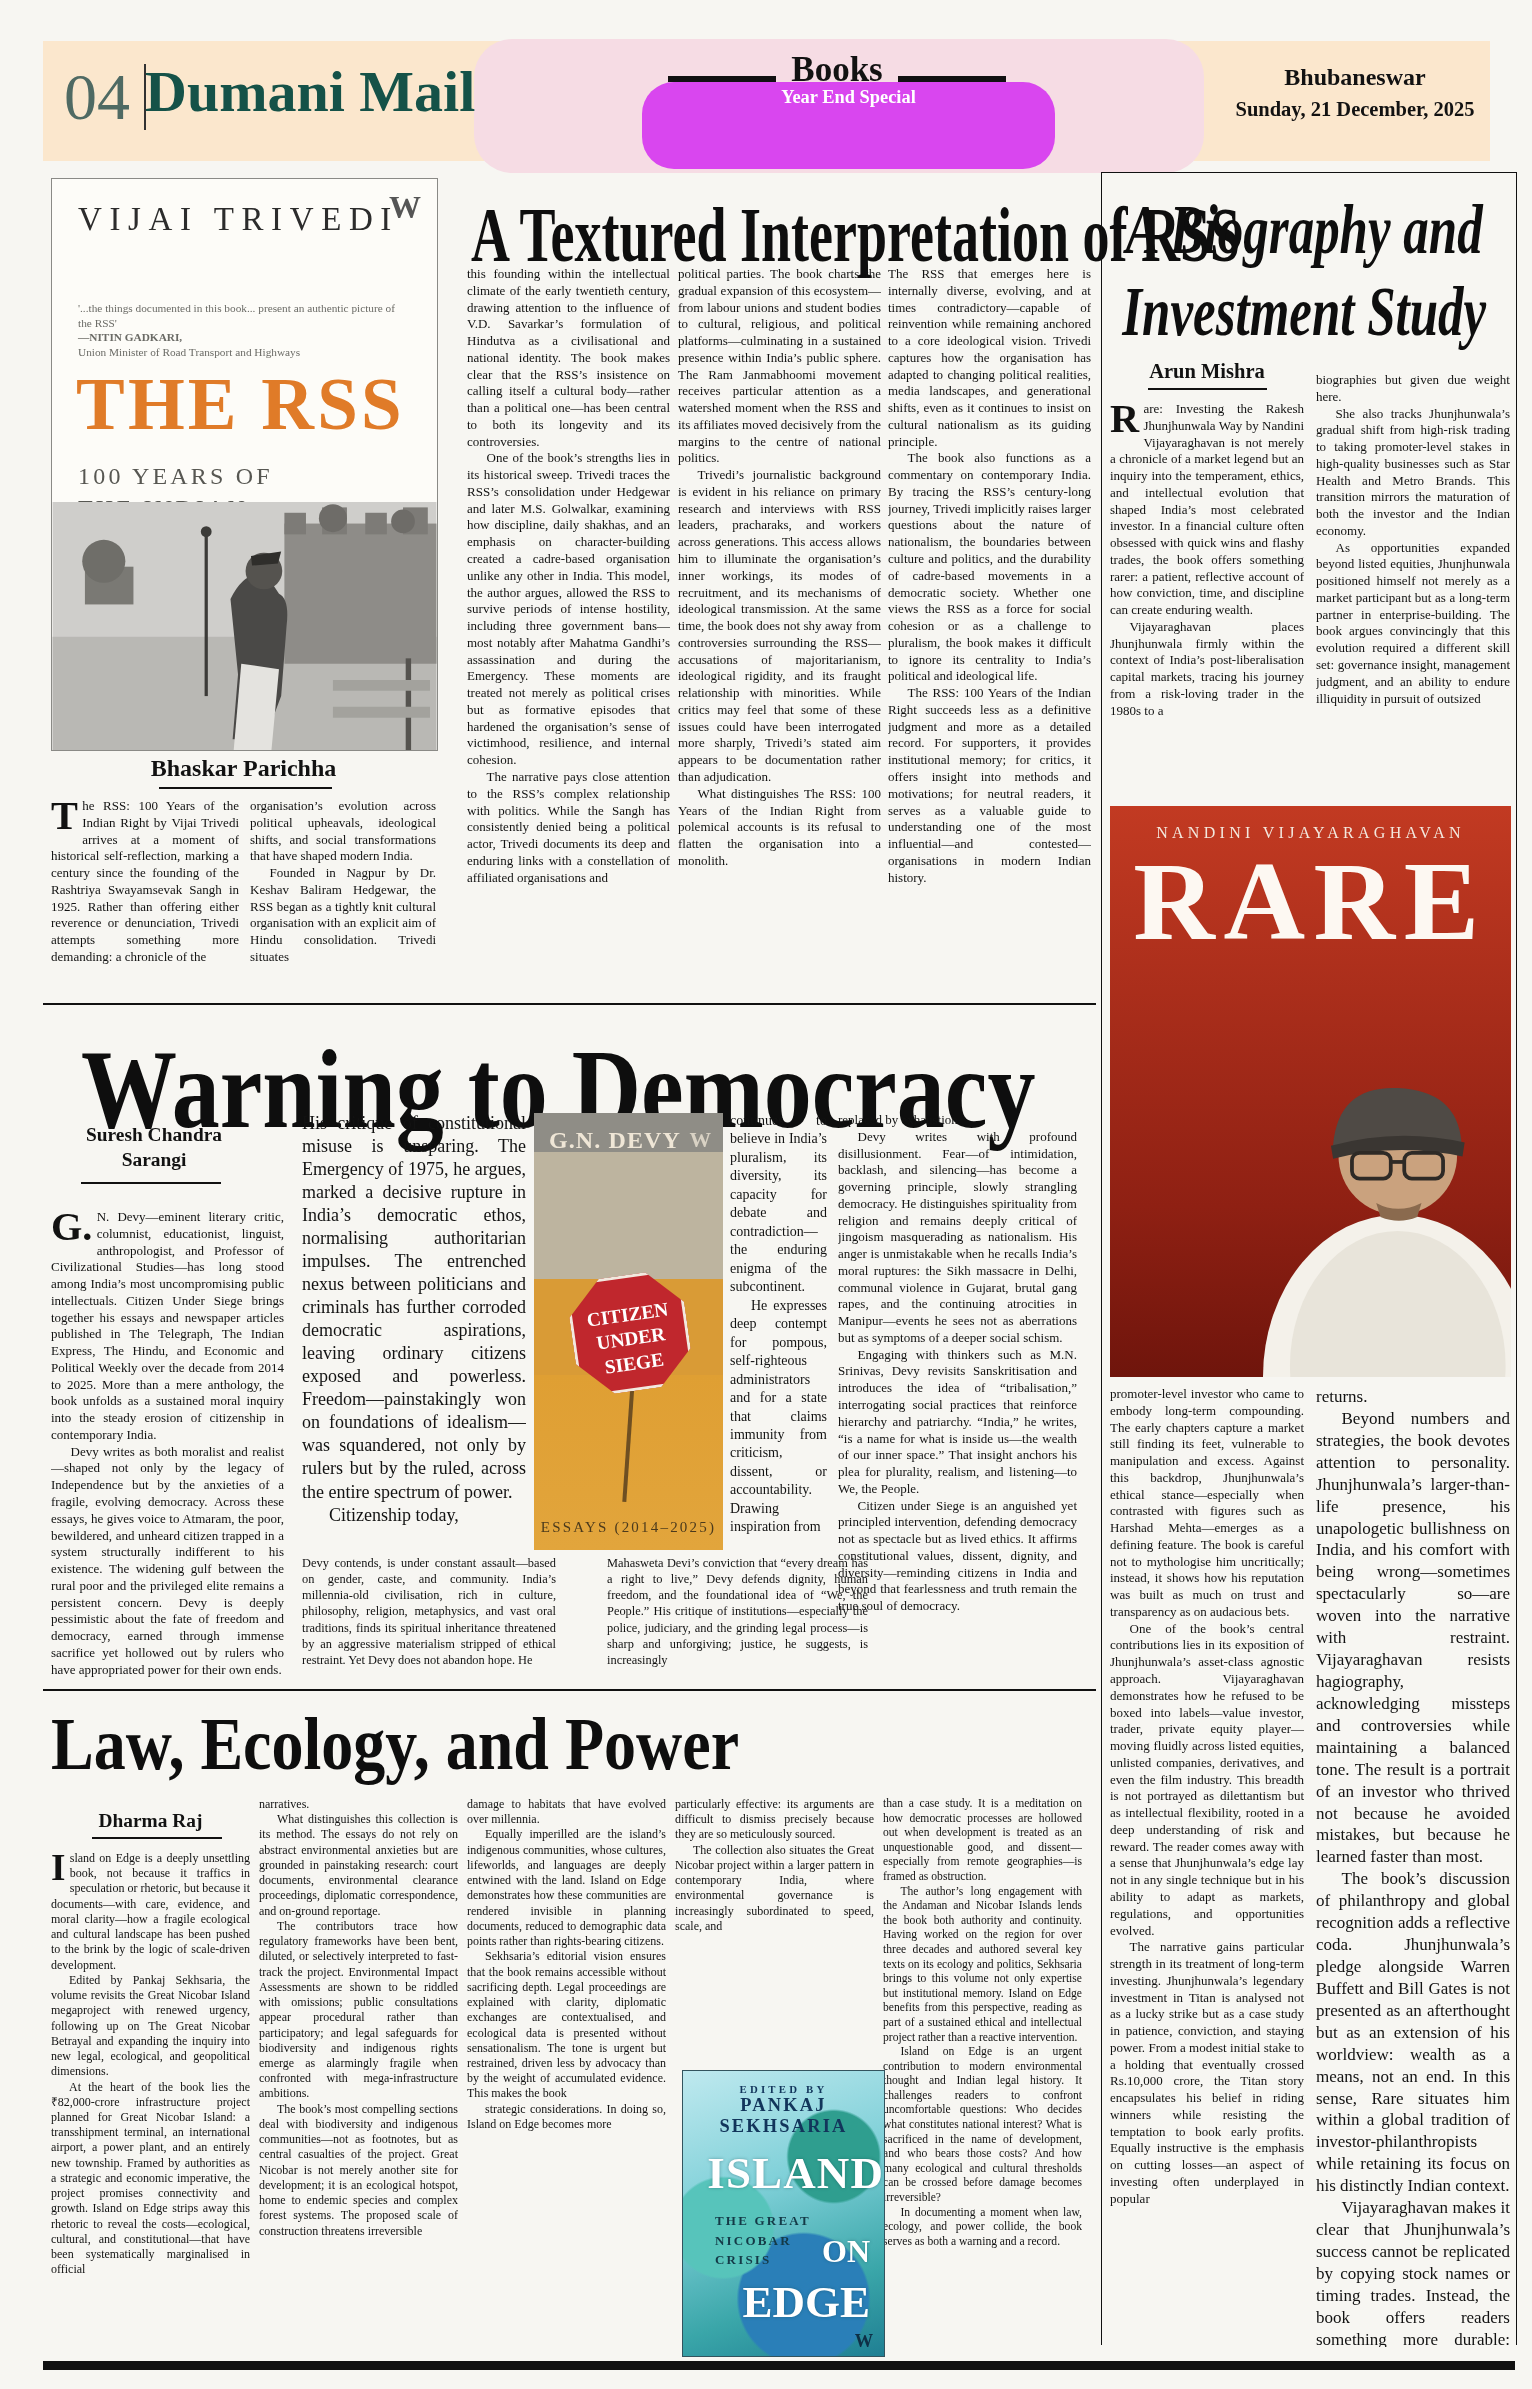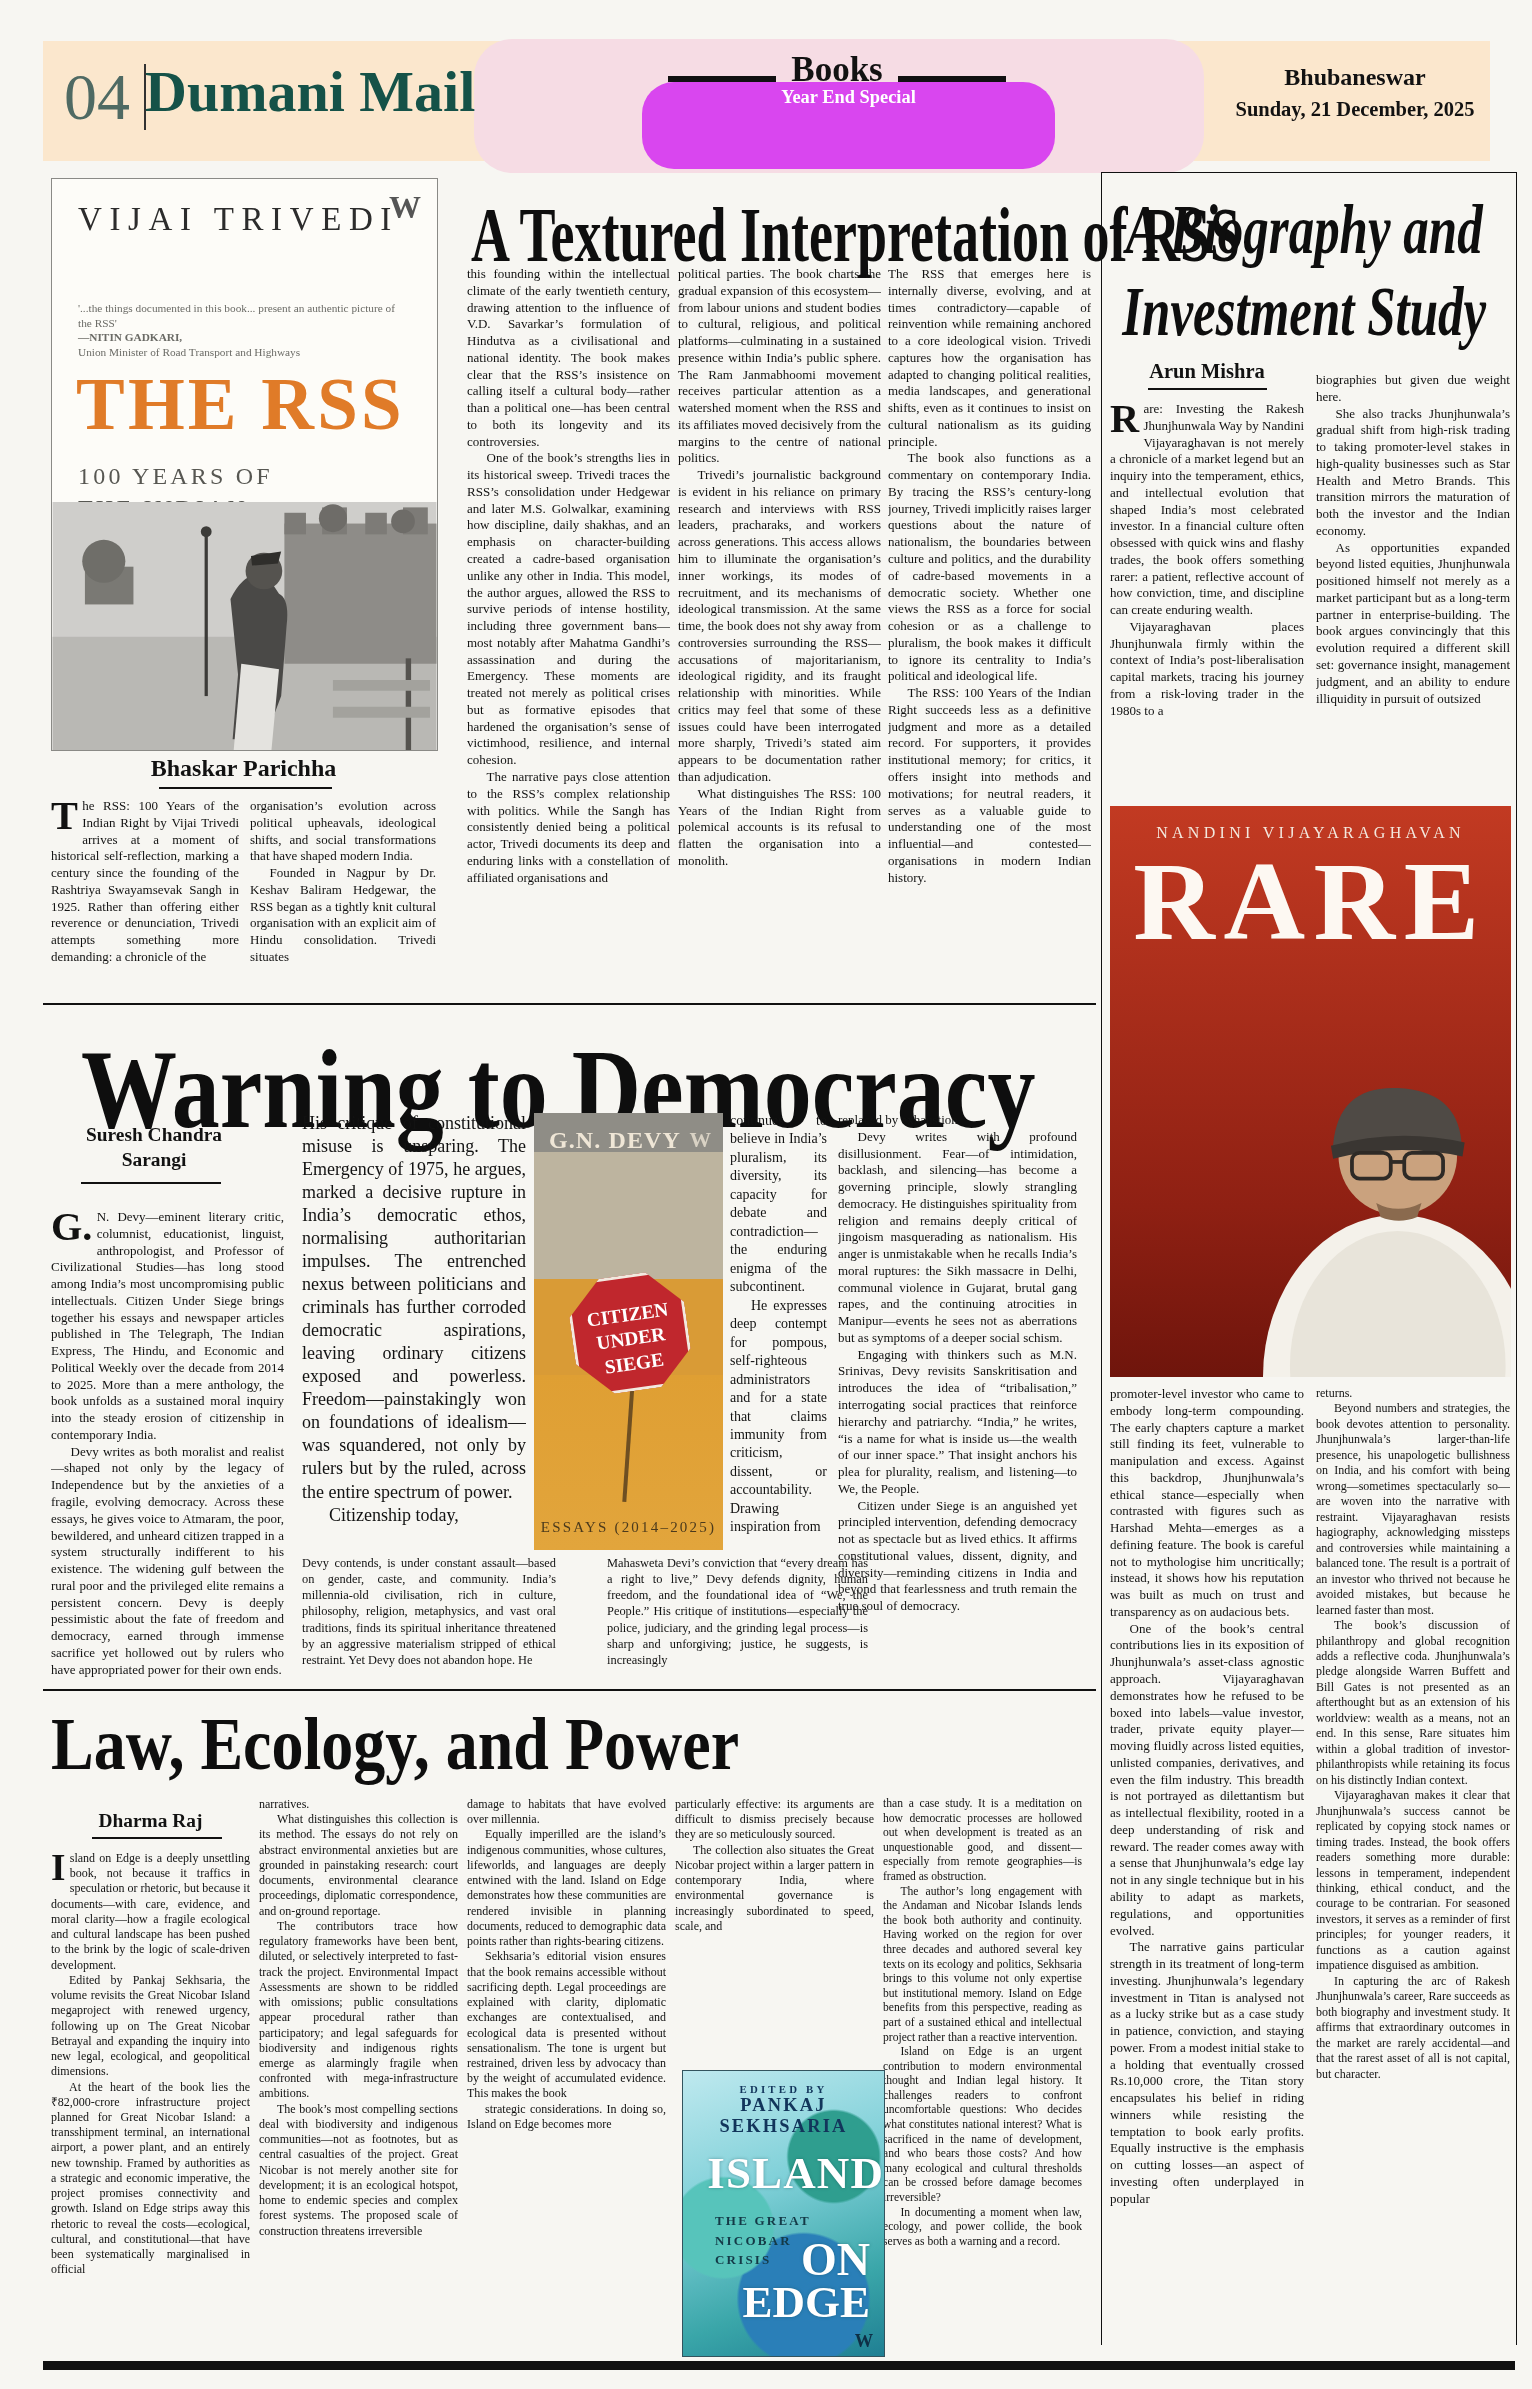--- a/index.html
+++ b/index.html
@@ -161,21 +161,21 @@
       <line x1="237" y1="242" x2="262" y2="242" stroke="#2e2a26" stroke-width="7"></line>
       <path d="M210 318 q40 22 84 0 l-8 26 q-34 14 -68 0 z" fill="#8a6a4e"></path>
     </svg>
   </div>
 
   <div class="col" style="left:1110px;top:1386px;width:194px;height:961px;font-size:13px;">
       <p>promoter-level investor who came to embody long-term compounding. The early chapters capture a market still finding its feet, vulnerable to manipulation and excess. Against this backdrop, Jhunjhunwala’s ethical stance—especially when contrasted with figures such as Harshad Mehta—emerges as a defining feature. The book is careful not to mythologise him uncritically; instead, it shows how his reputation was built as much on trust and transparency as on audacious bets.</p>
       <p>One of the book’s central contributions lies in its exposition of Jhunjhunwala’s asset-class agnostic approach. Vijayaraghavan demonstrates how he refused to be boxed into labels—value investor, trader, private equity player—moving fluidly across listed equities, unlisted companies, derivatives, and even the film industry. This breadth is not portrayed as dilettantism but as intellectual flexibility, rooted in a deep understanding of risk and reward. The reader comes away with a sense that Jhunjhunwala’s edge lay not in any single technique but in his ability to adapt as markets, regulations, and opportunities evolved.</p>
       <p>The narrative gains particular strength in its treatment of long-term investing. Jhunjhunwala’s legendary investment in Titan is analysed not as a lucky strike but as a case study in patience, conviction, and staying power. From a modest initial stake to a holding that eventually crossed Rs.10,000 crore, the Titan story encapsulates his belief in riding winners while resisting the temptation to book early profits. Equally instructive is the emphasis on cutting losses—an aspect of investing often underplayed in popular</p>
     </div>
-  <div class="col" style="left:1316px;top:1386px;width:194px;height:961px;font-size:12px;">
+  <div class="col" style="left:1316px;top:1386px;width:194px;height:961px;font-size:17px;">
       <p>returns.</p>
       <p>Beyond numbers and strategies, the book devotes attention to personality. Jhunjhunwala’s larger-than-life presence, his unapologetic bullishness on India, and his comfort with being wrong—sometimes spectacularly so—are woven into the narrative with restraint. Vijayaraghavan resists hagiography, acknowledging missteps and controversies while maintaining a balanced tone. The result is a portrait of an investor who thrived not because he avoided mistakes, but because he learned faster than most.</p>
       <p>The book’s discussion of philanthropy and global recognition adds a reflective coda. Jhunjhunwala’s pledge alongside Warren Buffett and Bill Gates is not presented as an afterthought but as an extension of his worldview: wealth as a means, not an end. In this sense, Rare situates him within a global tradition of investor-philanthropists while retaining its focus on his distinctly Indian context.</p>
       <p>Vijayaraghavan makes it clear that Jhunjhunwala’s success cannot be replicated by copying stock names or timing trades. Instead, the book offers readers something more durable: lessons in temperament, independent thinking, ethical conduct, and the courage to be contrarian. For seasoned investors, it serves as a reminder of first principles; for younger readers, it functions as a caution against impatience disguised as ambition.</p>
       <p>In capturing the arc of Rakesh Jhunjhunwala’s career, Rare succeeds as both biography and investment study. It affirms that extraordinary outcomes in the market are rarely accidental—and that the rarest asset of all is not capital, but character.</p>
     </div>
 
   <div class="headline abs" style="left:81px;top:1023px;font-size:96px;transform:scale(1.0,1.18);">Warning to Democracy</div>
 
   <div class="byline abs" style="left:65px;top:1122px;width:178px;font-size:19.4px;line-height:1.3;">
@@ -254,21 +254,21 @@
       <p>In documenting a moment when law, ecology, and power collide, the book serves as both a warning and a record.</p>
     </div>
 
   <div class="cover island-cover" style="left:682px;top:2070px;width:201px;height:285px;">
     <div style="text-align:center;color:#12355b;font-size:10.8px;letter-spacing:3.2px;margin-top:12px;font-weight:bold;">EDITED BY</div>
     <div style="text-align:center;color:#12355b;font-size:18.4px;letter-spacing:2.2px;font-weight:bold;">PANKAJ SEKHSARIA</div>
     <div style="text-align:right;color:#ffffff;font-size:45px;font-weight:bold;letter-spacing:1.1px;margin:15px 0 0 8.6px;line-height:0.95;text-shadow:0 0 3.2px rgba(20,70,80,.45);">ISLAND</div>
     <div class="abs" style="left:32px;top:140px;color:#143a47;font-size:13px;letter-spacing:2.2px;font-weight:bold;line-height:1.5;">
       <span>THE GREAT</span><br><span>NICOBAR</span><br><span>CRISIS</span>
     </div>
-    <div class="abs" style="right:14px;top:162px;color:#ffffff;font-size:46px;font-weight:bold;text-shadow:0 0 3.2px rgba(20,70,80,.45);">ON</div>
+    <div class="abs" style="right:14px;top:162px;color:#ffffff;font-size:32px;font-weight:bold;text-shadow:0 0 3.2px rgba(20,70,80,.45);">ON</div>
     <div class="abs" style="right:14px;bottom:28px;color:#ffffff;font-size:45px;font-weight:bold;text-shadow:0 0 3.2px rgba(20,70,80,.45);">EDGE</div>
     <div class="wlogo abs" style="right:10.8px;bottom:4.3px;color:#0e2f46;font-size:18.4px;">W</div>
   </div>
 
   <div class="rule abs" style="left:43px;top:2361px;width:1472px;height:8.6px;"></div>
 
 </div>
 
 
 </body></html>

